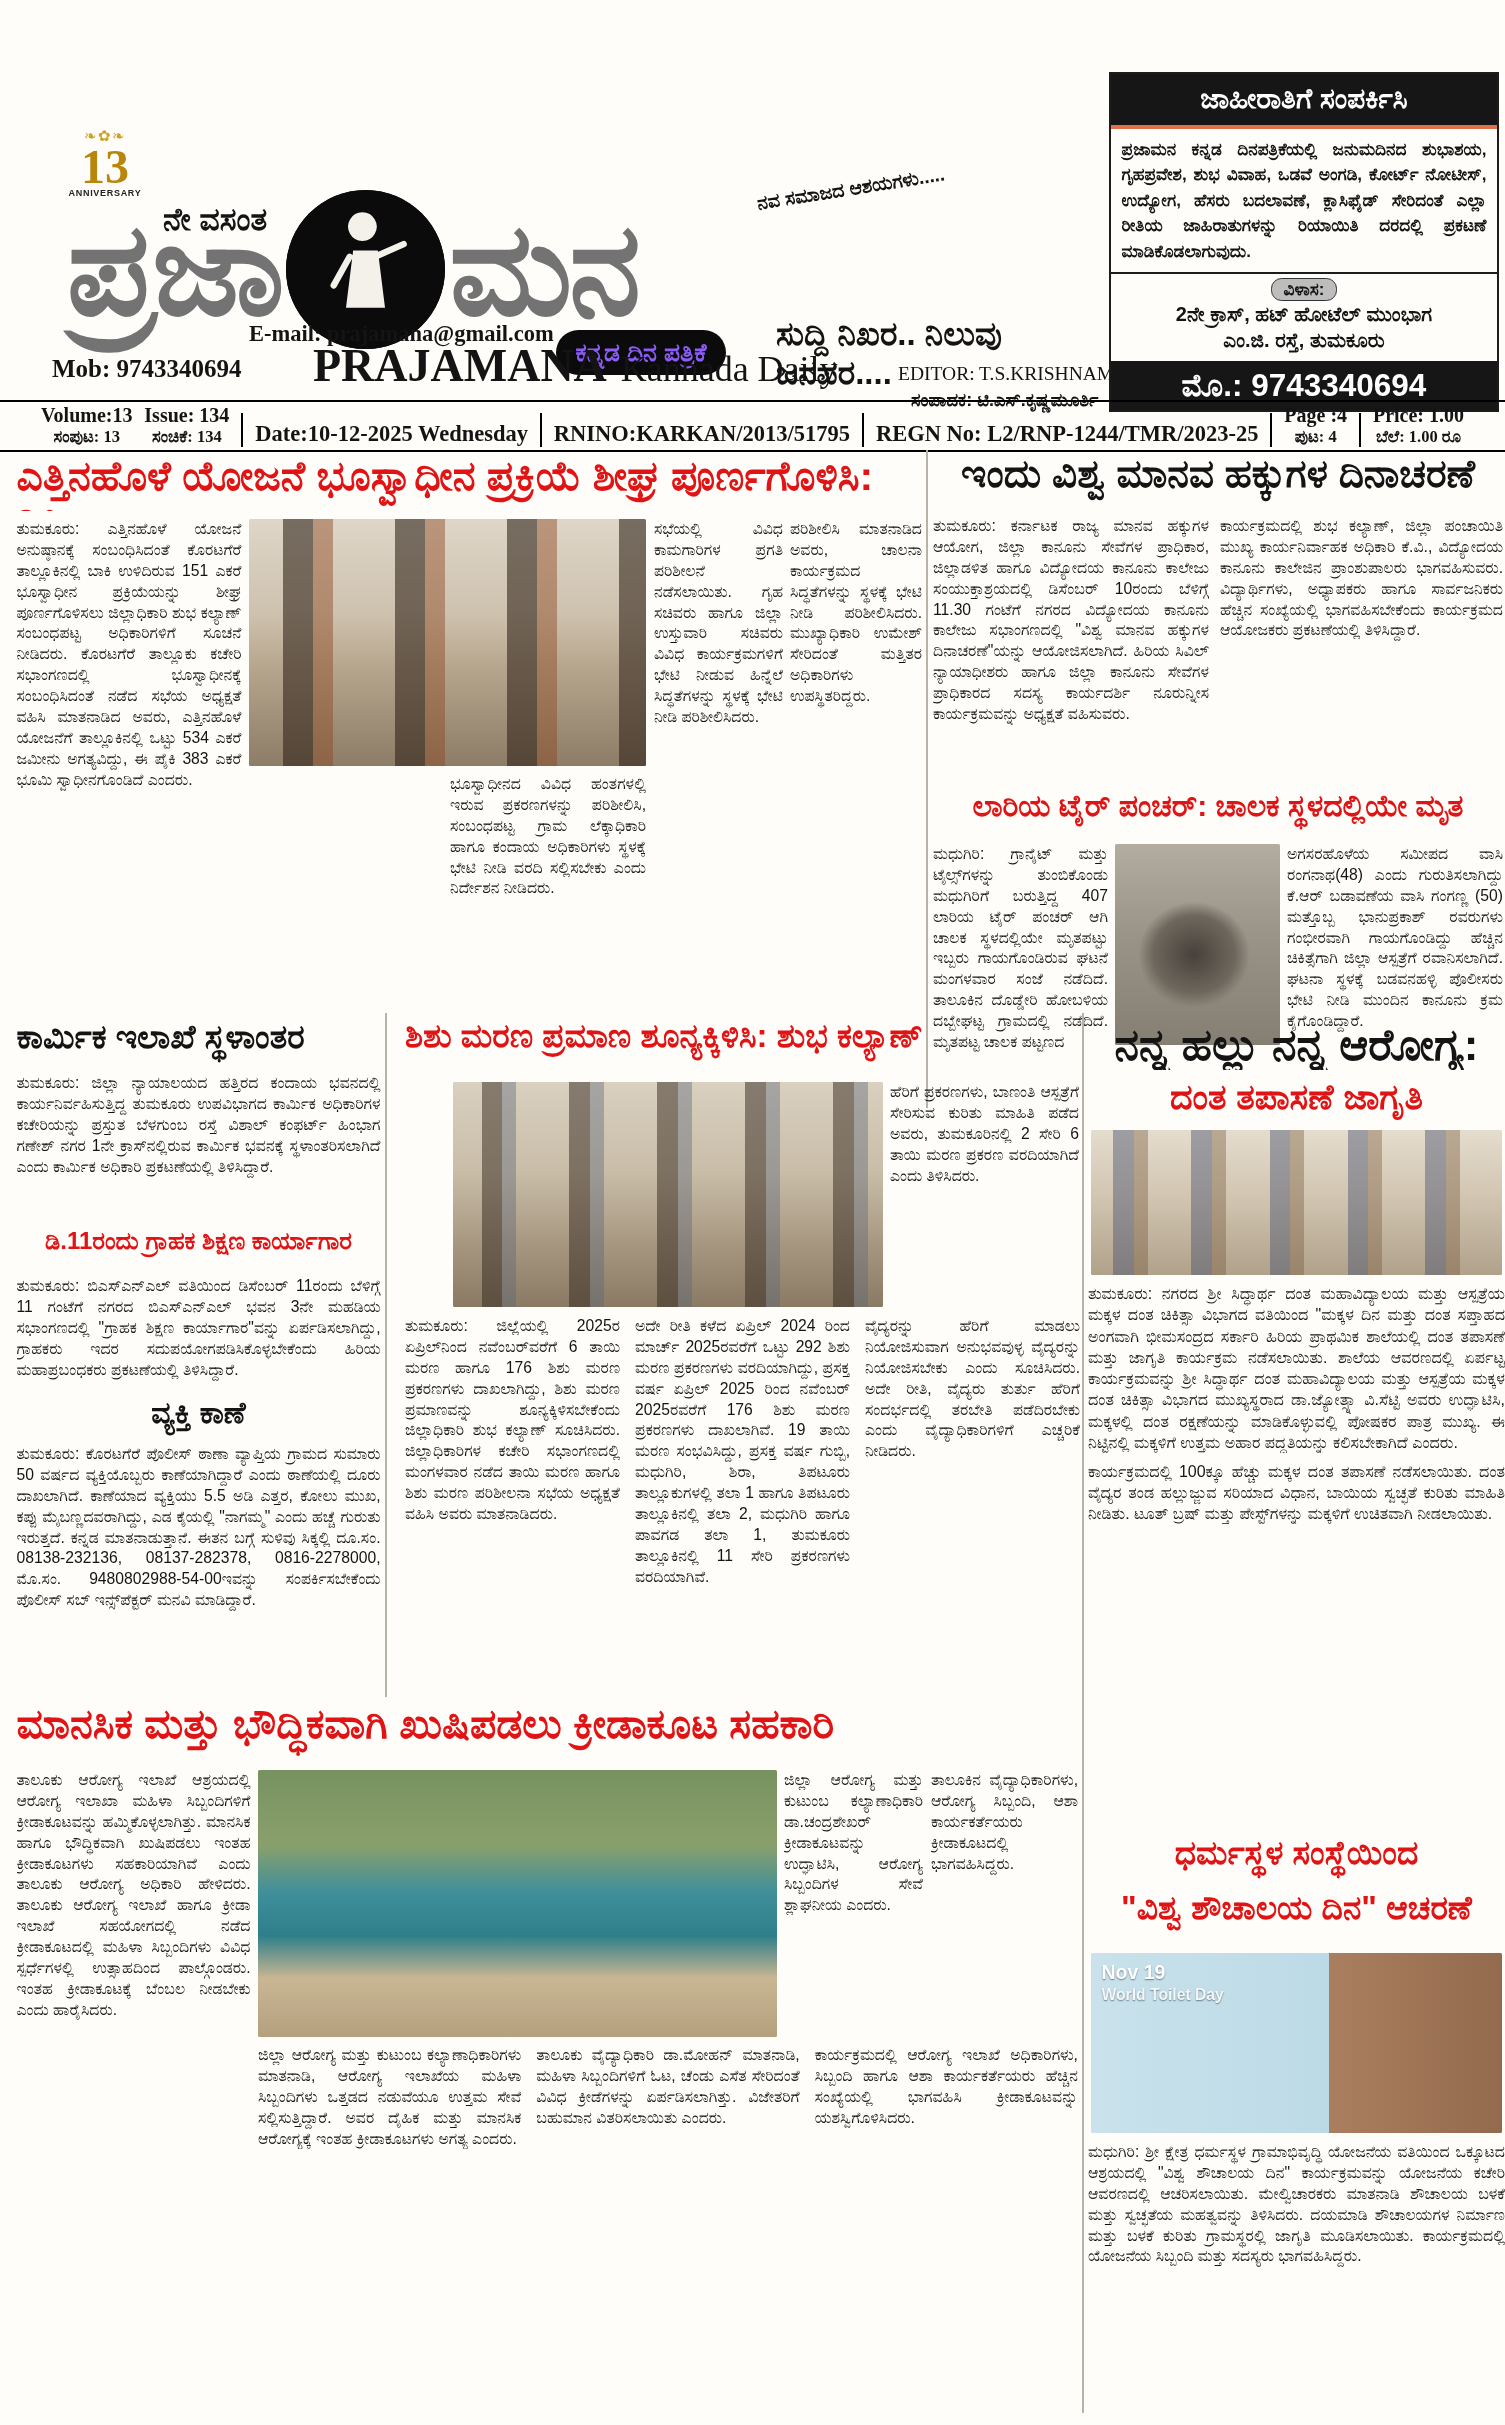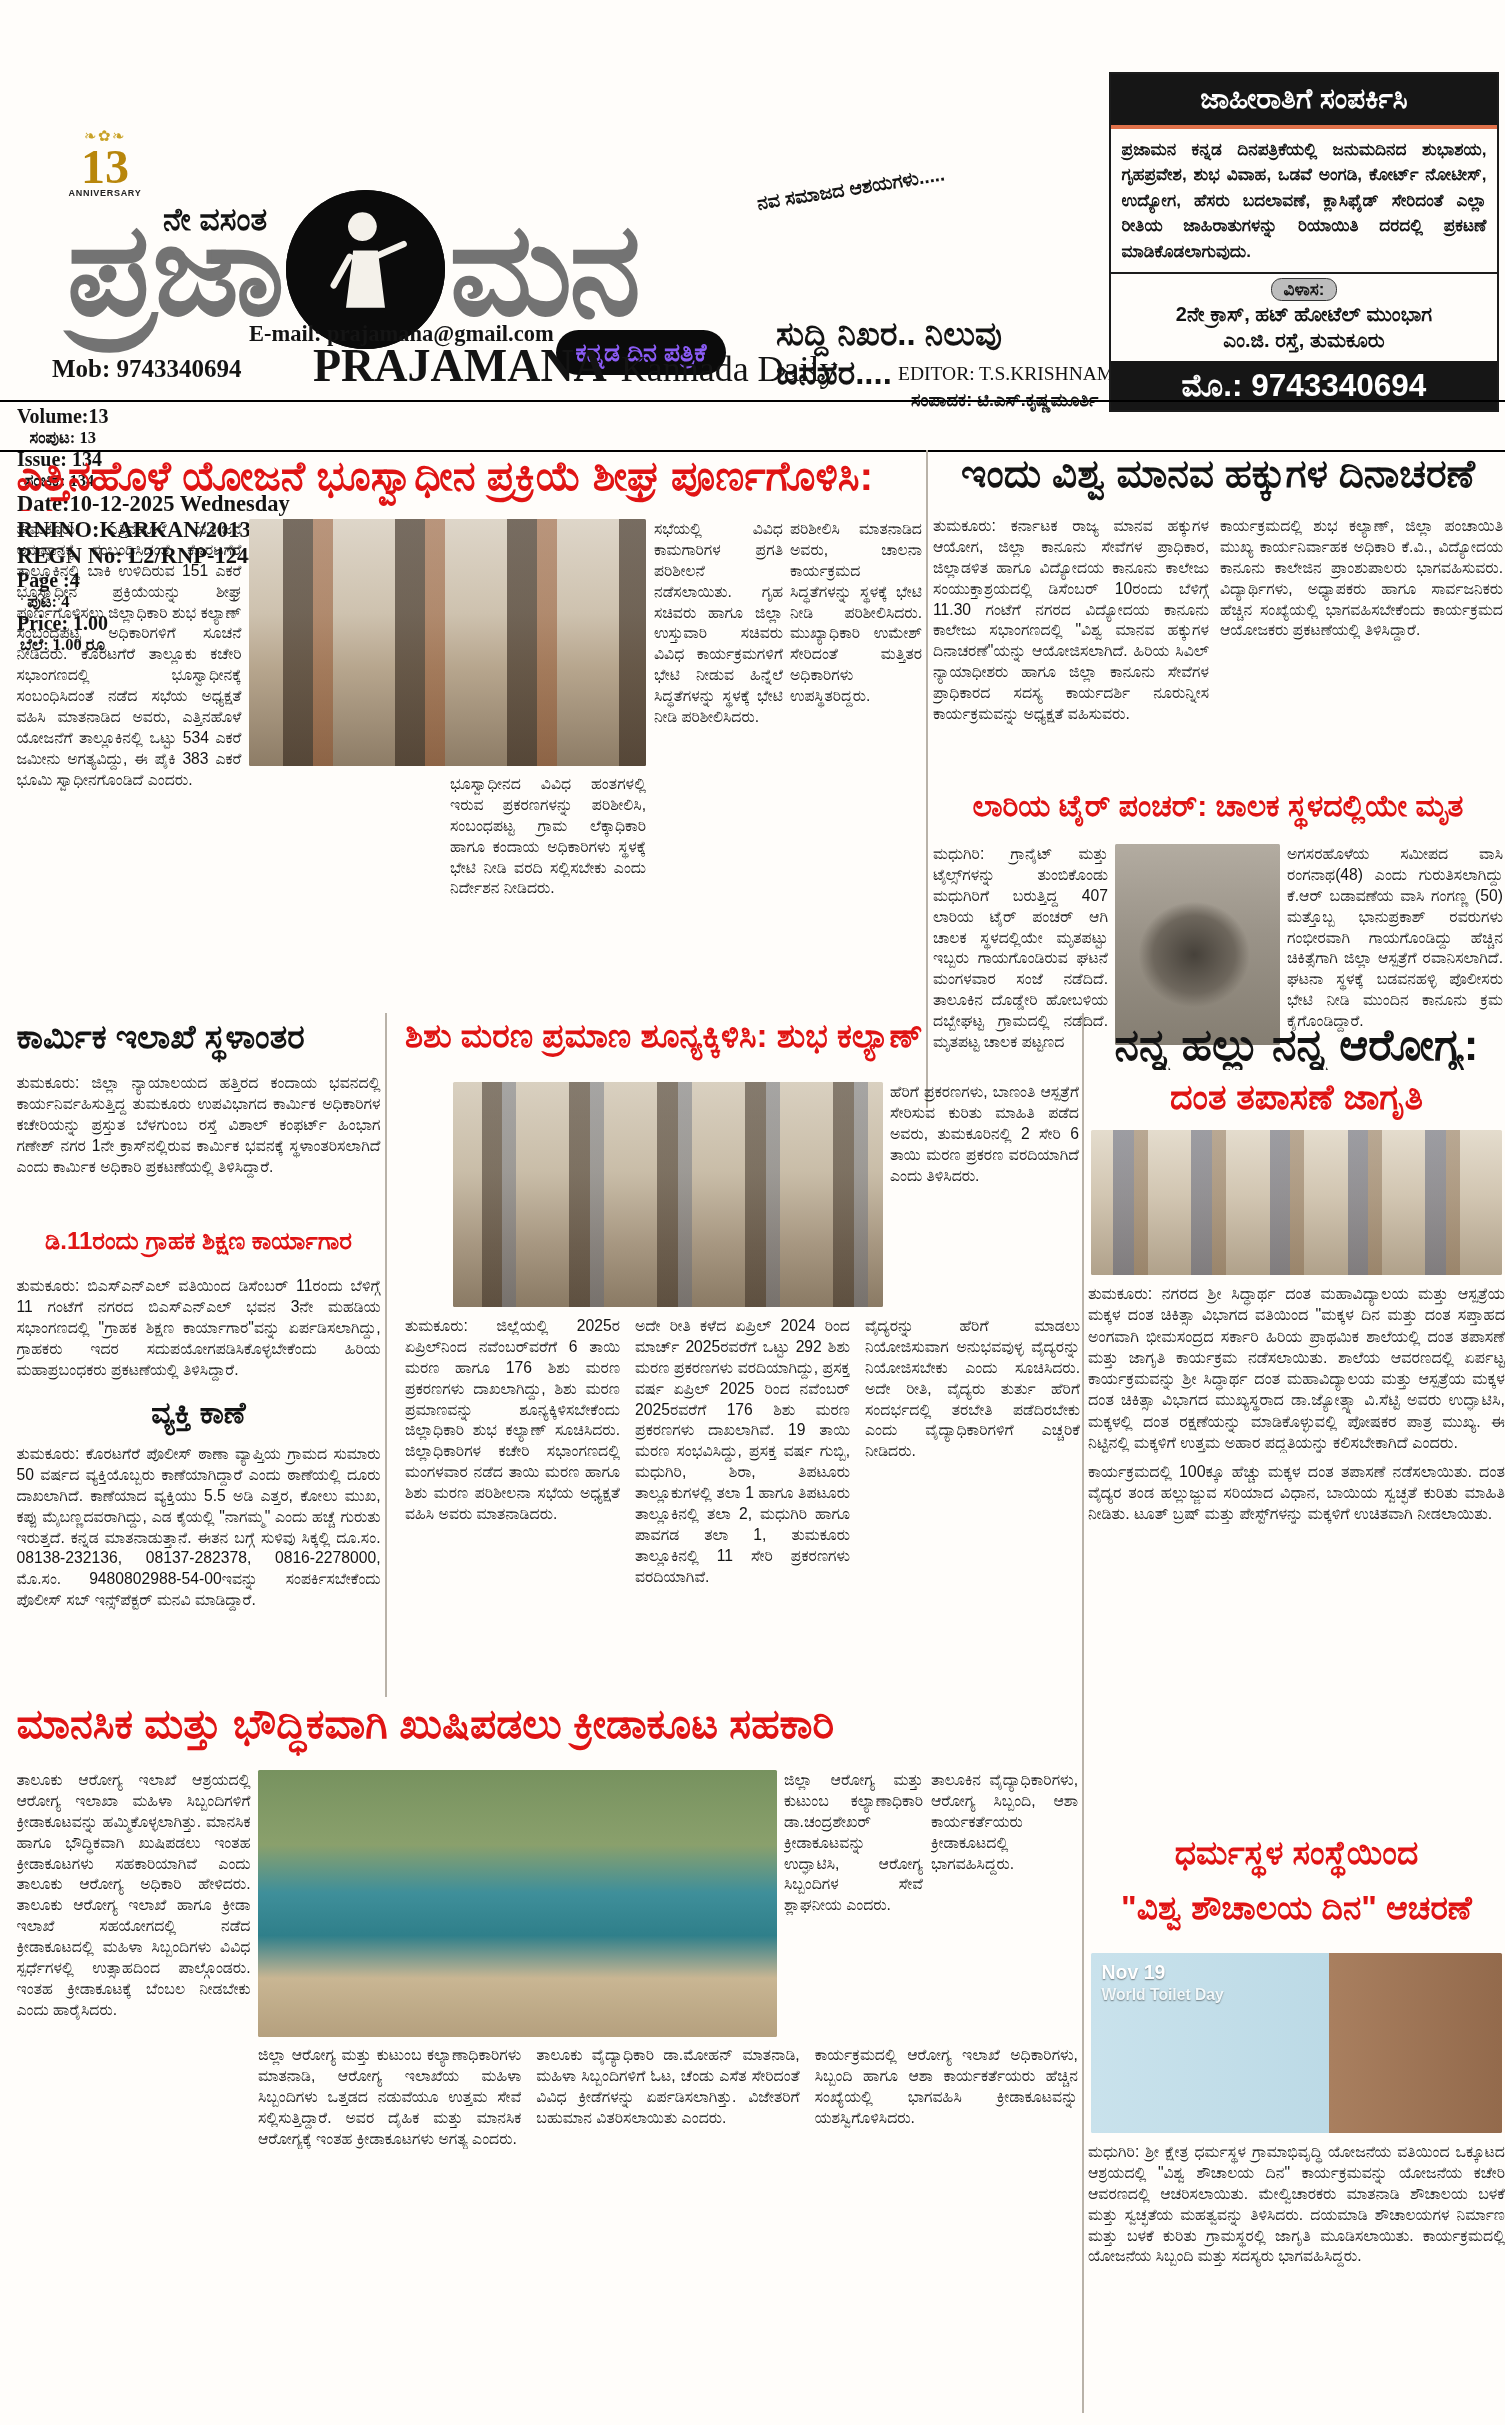--- a/index.html
+++ b/index.html
@@ -27,22 +27,22 @@
   .adbox{border:2.2px solid #1c1c1c;}
   .adbox .adtitle{background:#161616;color:#fff;font-size:28px;font-weight:bold;text-align:center;
                   padding:9px 3px;border-bottom:4.5px solid #e0714a;}
   .adbox .adbody{font-size:17px;font-weight:bold;line-height:1.5;text-align:justify;padding:7.5px 10.5px;}
   .adbox .adaddr{border-top:2.2px solid #1c1c1c;text-align:center;padding:4.5px 6px 7.5px;}
   .adbox .addr-pill{display:inline-block;background:#bdbdbd;border:1.5px solid #333;border-radius:10.5px;
                     padding:0.7px 12px;font-size:17px;font-weight:bold;}
   .adbox .addr-line{font-size:20px;font-weight:bold;line-height:1.3;}
   .adbox .adphone{background:#161616;color:#fff;font-size:31.5px;font-weight:bold;text-align:center;padding:6px 1.5px;}
   
-  .infobar{display:flex;align-items:flex-start;justify-content:space-between;
-           border-top:2.2px solid #000;border-bottom:2.2px solid #000;padding:3px 17px;box-sizing:border-box;flex-direction:column;}
+  .infobar{display:flex;align-items:flex-end;justify-content:space-between;
+           border-top:2.2px solid #000;border-bottom:2.2px solid #000;padding:3px 41px;box-sizing:border-box;}
   .infobar .cell{text-align:center;font-family:"Liberation Serif",serif;font-weight:bold;}
   .infobar .en{font-size:20px;}
   .infobar .kn{font-size:16.5px;}
   .infobar .one{font-size:22.5px;}
   .infobar .sep{width:2.2px;height:34px;background:#000;}
   
   .photo{overflow:hidden;border-radius:1.5px;}
   .ph-officials{background:
      linear-gradient(180deg,#ded6c9 0%,#cec2af 38%,#b7a68e 60%,#8d7c66 100%);}
   .ph-officials:before{content:"";display:block;height:100%;

